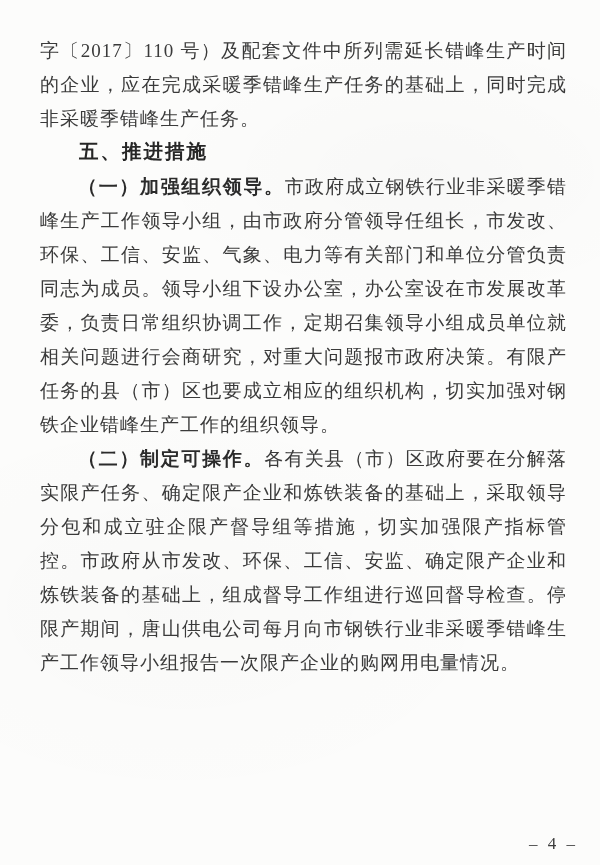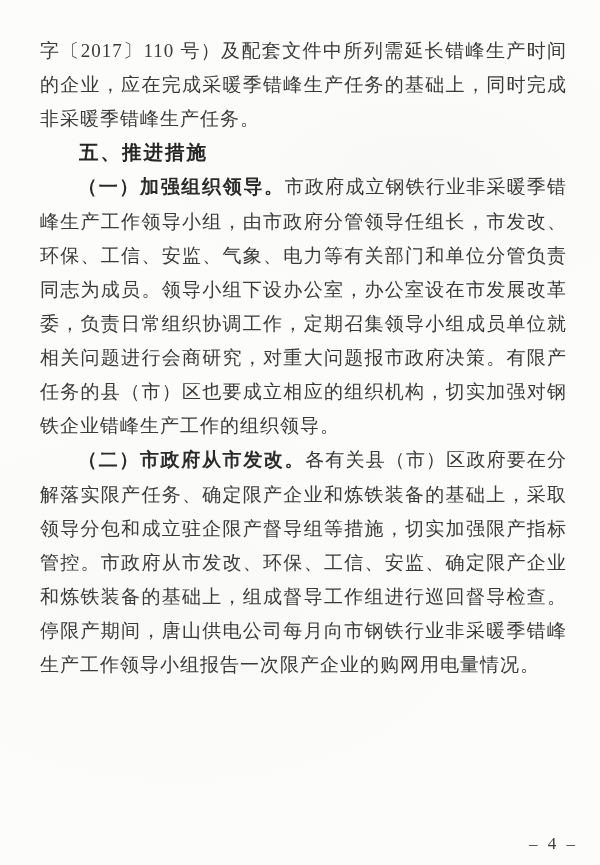--- a/index.html
+++ b/index.html
@@ -43,29 +43,29 @@
   }
   p.para.continuation { text-indent: 0; }
 
   h2.heading {
     margin: 0;
     font-size: 19.5px;
     line-height: 34px;
     text-indent: 2em;
     font-weight: bold;
     color: #262626;
-    font-family: Liberation Serif, serif;
+    font-family: Liberation Mono, monospace;
     letter-spacing: 2px;
     text-align: left;
   }
 
   .lead {
     font-weight: bold;
     color: #2b2b2b;
-    font-family: Liberation Mono, monospace;
+    font-family: Liberation Sans, sans-serif;
     letter-spacing: 1.5px;
   }
 
   
   .ink-blue { color: #59799e; text-shadow: 0 0 1px rgba(89,121,158,0.35); }
   .ink-blue.smudged {
     background: linear-gradient(to bottom, rgba(168,168,168,0.40) 22%, rgba(168,168,168,0) 22%);
   }
 
   
@@ -103,20 +103,20 @@
 
     <h2 class="heading">
       <span>五、推进措施</span>
     </h2>
 
     <p class="para">
       <span class="lead">（一）加强组织领导。</span><span>市政府成立钢铁行业非采暖季错峰生产工作领导小组，由市政府分管领导任组长，市发改、环保、工信、安监、气象、电力等有关部门和单位分管负责同志为成员。领导小组下设办公室，办公室设在市发展改革委，负责日常组织协调工作，定期召集领导小组成员单位就相关问题进行会商研究，对重大问题报市政府决策。有限产任务的县（市）区也要成立相应的组织机构，切实加强对钢铁企业错峰生产工作的组织领导。</span>
     </p>
 
     <p class="para">
-      <span class="lead">（二）市政府从市发改。</span><span>各有关县（市）区政府要在分解落实限产任务、确定限产企业和炼铁装备的基础上，采取领导分包和成立驻企限产督导组等措施，切实加强限产指标管控。市政府从市发改、环保、工信、安监、确定限产企业和炼铁装备的基础上，组成督导工作组进行巡回督导检查。停限产期间，唐山供电公司每月向市钢铁行业非采暖季错峰生产工作领导小组报告一次限产企业的购网用电量情况。</span>
+      <span class="lead">（二）制定可操作。</span><span>各有关县（市）区政府要在分解落实限产任务、确定限产企业和炼铁装备的基础上，采取领导分包和成立驻企限产督导组等措施，切实加强限产指标管控。市政府从市发改、环保、工信、安监、确定限产企业和炼铁装备的基础上，组成督导工作组进行巡回督导检查。停限产期间，唐山供电公司每月向市钢铁行业非采暖季错峰生产工作领导小组报告一次限产企业的购网用电量情况。</span>
     </p>
 
 
   </div>
 
   <div class="page-number">– 4 –</div>
 </div>
 
 </body></html>

